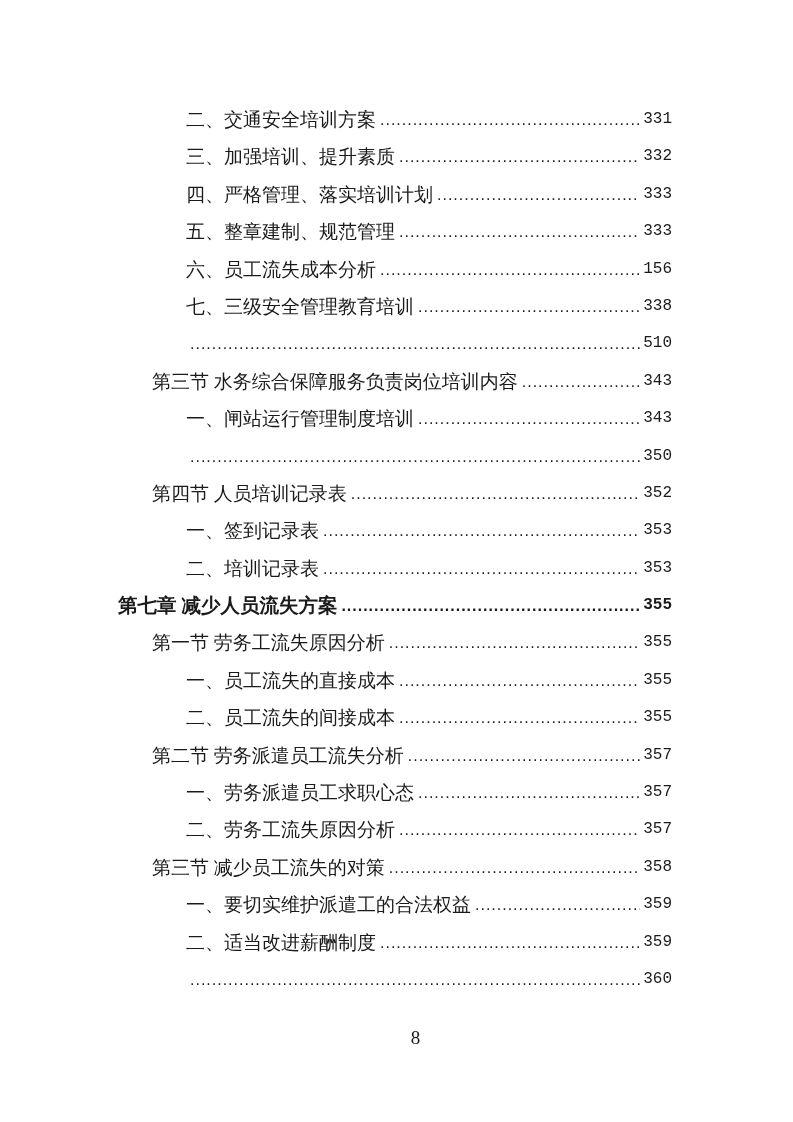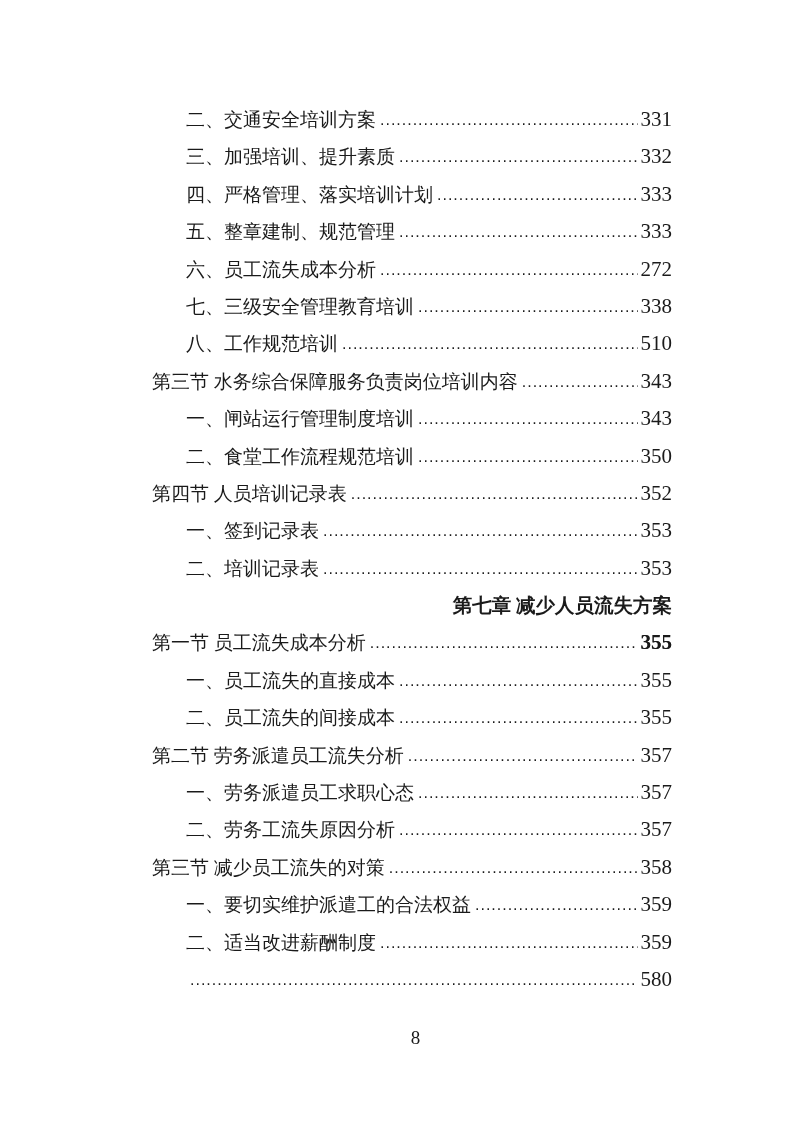--- a/index.html
+++ b/index.html
@@ -21,51 +21,51 @@
     background: #ffffff;
   }
   .toc {
     position: absolute;
     left: 118px;
     right: 121px;
     top: 101px;
   }
   .toc-row {
     display: flex;
-    align-items: flex-end;
+    align-items: flex-start;
     height: 37.4px;
     line-height: 37.4px;
     font-size: 19px;
     cursor: pointer;
   }
   .toc-row.level-section { padding-left: 34px; }
   .toc-row.level-item    { padding-left: 68px; }
-  .toc-row.level-chapter { font-weight: bold; font-size: 19.5px; flex-direction: column; }
+  .toc-row.level-chapter { font-weight: bold; font-size: 19.5px; }
   .toc-label {
     white-space: nowrap;
     flex: 0 0 auto;
   }
   .toc-dots {
     flex: 1 1 auto;
     overflow: hidden;
     white-space: nowrap;
     margin: 0 3px 0 4px;
     font-family: "Liberation Sans", "DejaVu Sans", sans-serif;
     font-size: 16px;
     letter-spacing: 1px;
     color: #1a1a1a;
   }
   .toc-dots::after {
     content: "..................................................................................................................................................................";
   }
   .toc-page {
     flex: 0 0 auto;
     white-space: nowrap;
-    font-family: Liberation Serif, serif;
-    font-size: 21px;
+    font-family: Liberation Mono, monospace;
+    font-size: 16px;
   }
   .footer {
     position: absolute;
     top: 1026px;
     left: 0;
     width: 100%;
     box-sizing: border-box;
     padding-left: 38px; 
     text-align: center;
     font-size: 19px;
@@ -94,44 +94,42 @@
     <span class="toc-page">333</span>
   </div>
       <div class="toc-row level-item">
     <span class="toc-label">五、整章建制、规范管理</span>
     <span class="toc-dots"></span>
     <span class="toc-page">333</span>
   </div>
       <div class="toc-row level-item">
     <span class="toc-label">六、员工流失成本分析</span>
     <span class="toc-dots"></span>
-    <span class="toc-page">272</span>
+    <span class="toc-page">156</span>
   </div>
       <div class="toc-row level-item">
     <span class="toc-label">七、三级安全管理教育培训</span>
     <span class="toc-dots"></span>
     <span class="toc-page">338</span>
   </div>
       <div class="toc-row level-item">
-    <span class="toc-label">八、工作规范培训</span>
     <span class="toc-dots"></span>
     <span class="toc-page">510</span>
   </div>
       <div class="toc-row level-section">
     <span class="toc-label">第三节 水务综合保障服务负责岗位培训内容</span>
     <span class="toc-dots"></span>
     <span class="toc-page">343</span>
   </div>
       <div class="toc-row level-item">
     <span class="toc-label">一、闸站运行管理制度培训</span>
     <span class="toc-dots"></span>
     <span class="toc-page">343</span>
   </div>
       <div class="toc-row level-item">
-    <span class="toc-label">二、食堂工作流程规范培训</span>
     <span class="toc-dots"></span>
     <span class="toc-page">350</span>
   </div>
       <div class="toc-row level-section">
     <span class="toc-label">第四节 人员培训记录表</span>
     <span class="toc-dots"></span>
     <span class="toc-page">352</span>
   </div>
       <div class="toc-row level-item">
     <span class="toc-label">一、签到记录表</span>
@@ -142,21 +140,21 @@
     <span class="toc-label">二、培训记录表</span>
     <span class="toc-dots"></span>
     <span class="toc-page">353</span>
   </div>
       <div class="toc-row level-chapter">
     <span class="toc-label">第七章 减少人员流失方案</span>
     <span class="toc-dots"></span>
     <span class="toc-page">355</span>
   </div>
       <div class="toc-row level-section">
-    <span class="toc-label">第一节 员工流失成本分析</span>
+    <span class="toc-label">第一节 劳务工流失原因分析</span>
     <span class="toc-dots"></span>
     <span class="toc-page">355</span>
   </div>
       <div class="toc-row level-item">
     <span class="toc-label">一、员工流失的直接成本</span>
     <span class="toc-dots"></span>
     <span class="toc-page">355</span>
   </div>
       <div class="toc-row level-item">
     <span class="toc-label">二、员工流失的间接成本</span>
@@ -188,19 +186,19 @@
     <span class="toc-dots"></span>
     <span class="toc-page">359</span>
   </div>
       <div class="toc-row level-item">
     <span class="toc-label">二、适当改进薪酬制度</span>
     <span class="toc-dots"></span>
     <span class="toc-page">359</span>
   </div>
       <div class="toc-row level-item">
     <span class="toc-dots"></span>
-    <span class="toc-page">580</span>
+    <span class="toc-page">360</span>
   </div>
     </div>
   <div class="footer">
     <span>8</span>
   </div>
 </div>
 
 </body></html>

